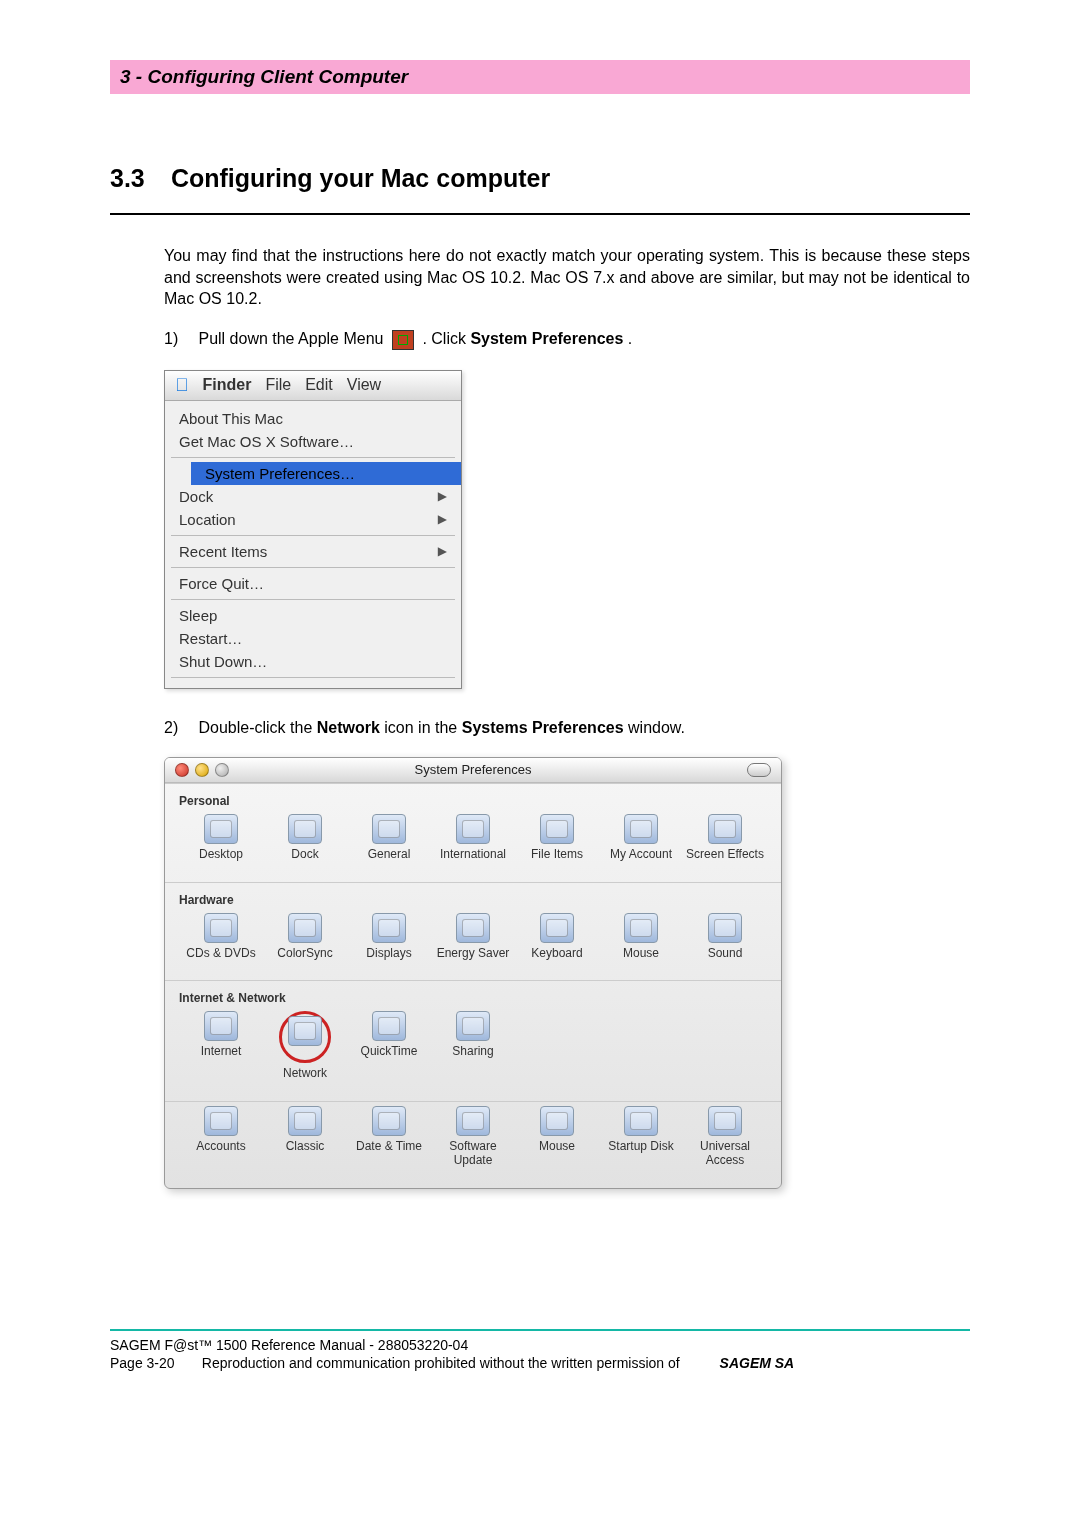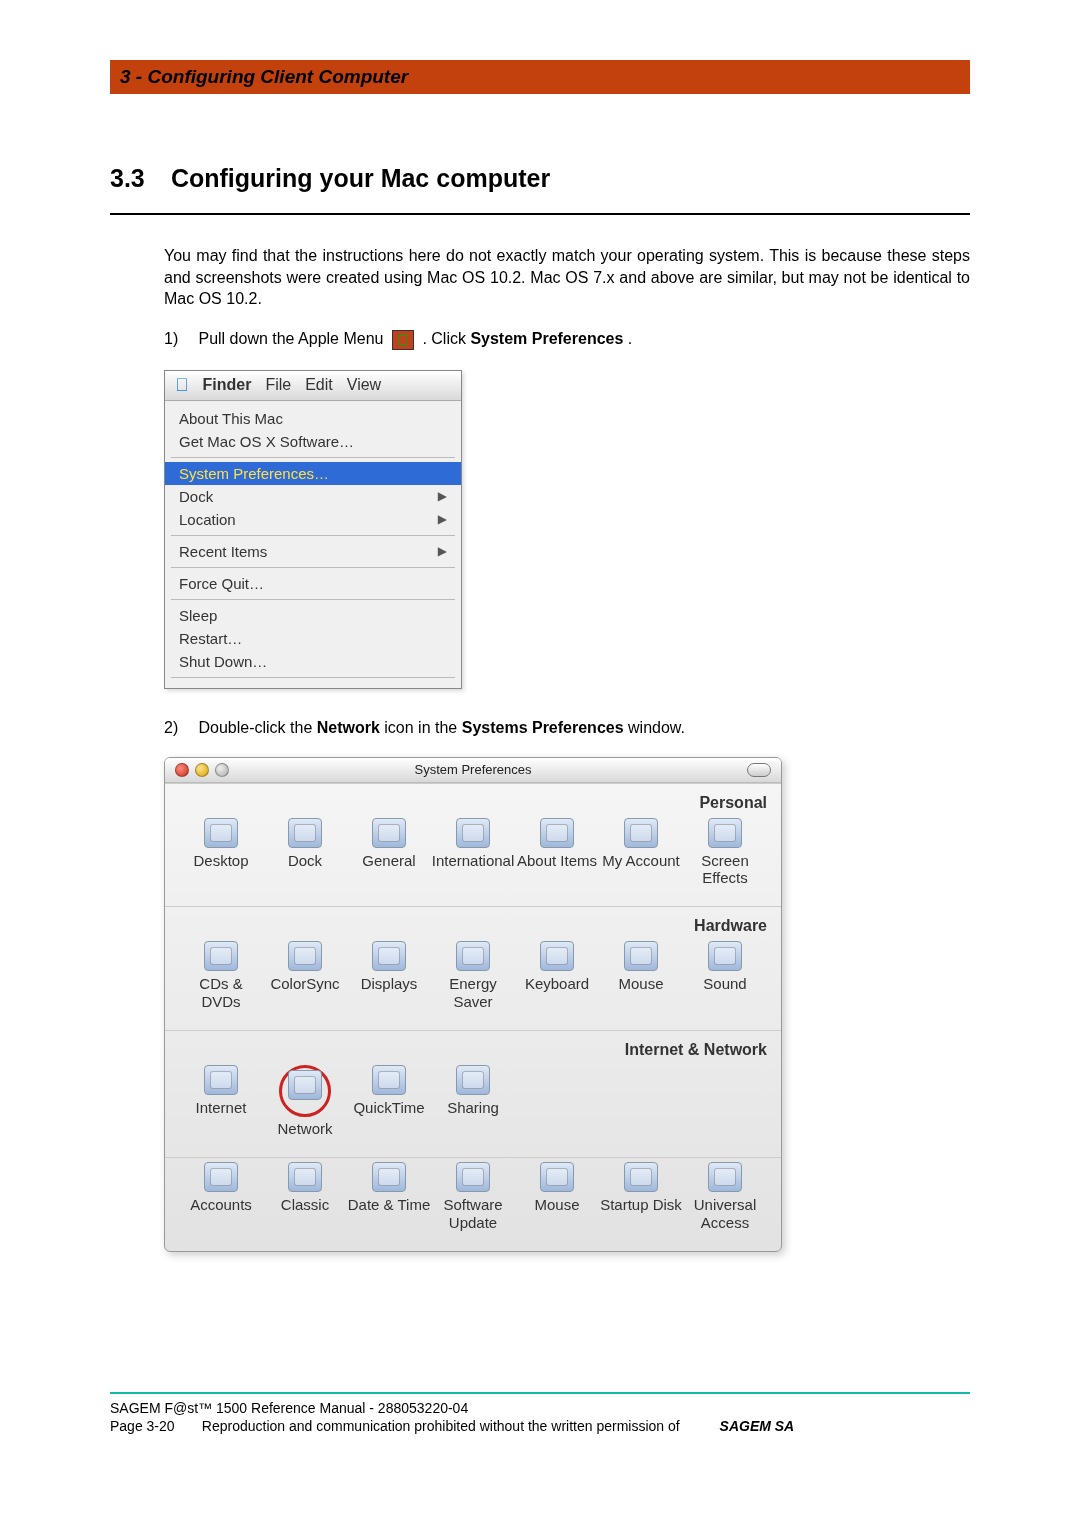--- a/index.html
+++ b/index.html
@@ -6,21 +6,21 @@
     margin: 0;
     font-family: Arial, Helvetica, sans-serif;
     background: #fff;
     color: #000;
     width: 1080px;
   }
   .page {
     padding: 60px 110px 40px 110px;
   }
   .header-bar {
-    background: #c2410c;
+    background: #f9a8d4;
     padding: 6px 10px;
     font-style: italic;
     font-weight: bold;
     font-size: 19px;
   }
   .section-title {
     font-size: 25px;
     font-weight: bold;
     margin-top: 70px;
     border-bottom: 2px solid #000;
@@ -92,21 +92,22 @@
   .menubar .bold { font-weight: bold; }
   .menu-body { padding: 6px 0; background: #f0f0f0; }
   .menu-item {
     padding: 3px 14px;
     display: flex;
     justify-content: space-between;
     align-items: center;
   }
   .menu-item.selected {
     background: #2f6bd6;
-    color: #fde047;
+    color: #000000;
+    margin-left: 26px;
   }
   .menu-sep { height: 1px; background: #bbb; margin: 4px 6px; }
   .submenu-arrow { color: #555; font-size: 12px; }
 
   
   .sysprefs {
     margin: 20px 0 40px 54px;
     width: 616px;
     border: 1px solid #999;
     border-radius: 6px;
@@ -143,30 +144,29 @@
     border: 1px solid #777;
     border-radius: 7px;
     background: linear-gradient(#fff,#ccc);
   }
   .sp-section {
     padding: 4px 14px 12px 14px;
     border-top: 1px solid #ccc;
   }
   .sp-section h4 {
     margin: 6px 0 6px 0;
-    font-size: 16px;
+    font-size: 12px;
     font-weight: bold;
-    text-align: right;
   }
   .icon-row { display: flex; flex-wrap: wrap; }
   .pref-item {
     width: 84px;
     text-align: center;
     margin-bottom: 8px;
-    font-size: 15px;
+    font-size: 12px;
     line-height: 1.15;
   }
   .pref-icon {
     width: 32px; height: 28px;
     margin: 0 auto 4px auto;
     border-radius: 4px;
     background: linear-gradient(#dfe9f7,#9fb8dc);
     border: 1px solid #89a;
     position: relative;
   }
@@ -299,21 +299,21 @@
             <div class="pref-item">
               <div class="pref-icon inner"></div>
               <div>General</div>
             </div>
             <div class="pref-item">
               <div class="pref-icon inner"></div>
               <div>International</div>
             </div>
             <div class="pref-item">
               <div class="pref-icon inner"></div>
-              <div>About Items</div>
+              <div>File Items</div>
             </div>
             <div class="pref-item">
               <div class="pref-icon inner"></div>
               <div>My Account</div>
             </div>
             <div class="pref-item">
               <div class="pref-icon inner"></div>
               <div>Screen Effects</div>
             </div>
           </div>

